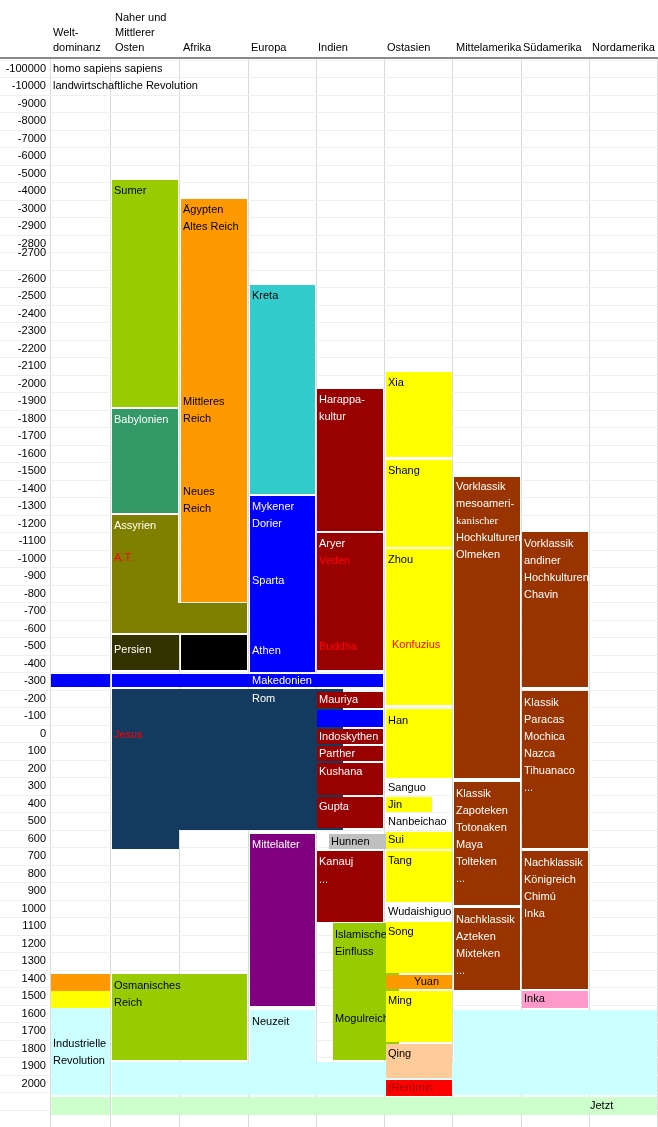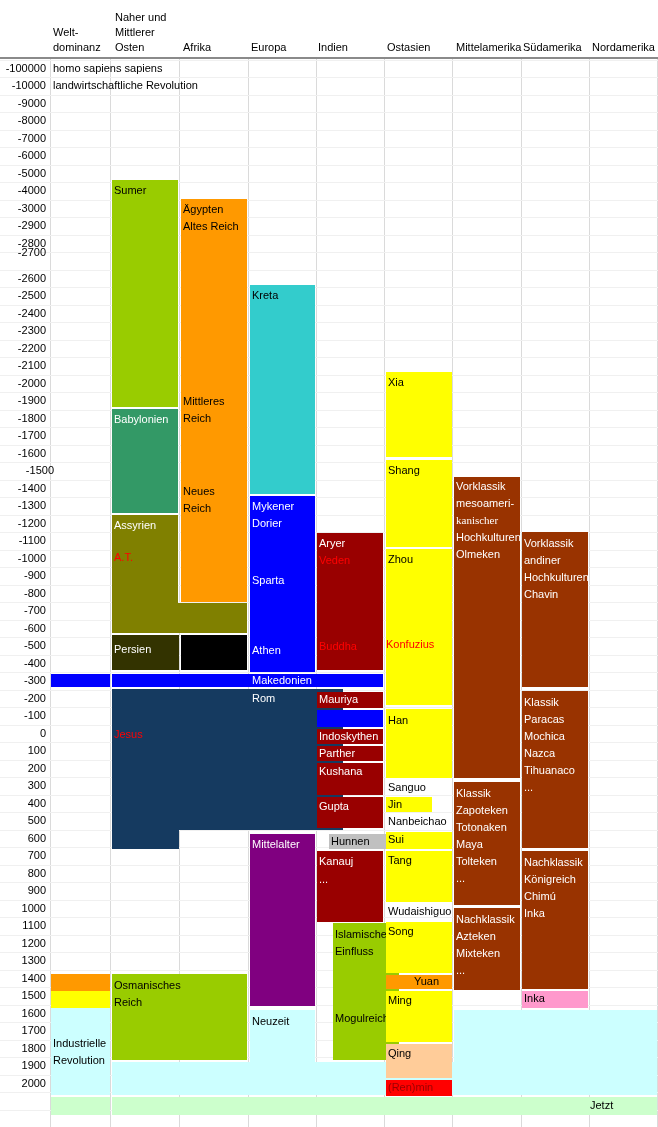--- a/index.html
+++ b/index.html
@@ -136,21 +136,21 @@
     <div class="tick" style="top: 289px;">-2500</div>
     <div class="tick" style="top: 306.5px;">-2400</div>
     <div class="tick" style="top: 324px;">-2300</div>
     <div class="tick" style="top: 341.5px;">-2200</div>
     <div class="tick" style="top: 359px;">-2100</div>
     <div class="tick" style="top: 376.5px;">-2000</div>
     <div class="tick" style="top: 394px;">-1900</div>
     <div class="tick" style="top: 411.5px;">-1800</div>
     <div class="tick" style="top: 429px;">-1700</div>
     <div class="tick" style="top: 446.5px;">-1600</div>
-    <div class="tick" style="top: 464px; padding-left: 8px;">-1500</div>
+    <div class="tick" style="top: 464px;">-1500</div>
     <div class="tick" style="top: 481.5px;">-1400</div>
     <div class="tick" style="top: 499px;">-1300</div>
     <div class="tick" style="top: 516.5px;">-1200</div>
     <div class="tick" style="top: 534px;">-1100</div>
     <div class="tick" style="top: 551.5px;">-1000</div>
     <div class="tick" style="top: 569px;">-900</div>
     <div class="tick" style="top: 586.5px;">-800</div>
     <div class="tick" style="top: 604px;">-700</div>
     <div class="tick" style="top: 621.5px;">-600</div>
     <div class="tick" style="top: 639px;">-500</div>
@@ -235,20 +235,24 @@
       <div class="lbl" style="left: 2px; top: 21px; color: rgb(255, 255, 255);">Dorier</div>
       <div class="lbl" style="left: 2px; top: 78px; color: rgb(255, 255, 255);">Sparta</div>
       <div class="lbl" style="left: 2px; top: 148px; color: rgb(255, 255, 255);">Athen</div>
     </div>
     <div class="blk" style="left: 250px; top: 834px; width: 65px; height: 172px; background: rgb(128, 0, 128);">
       <div class="lbl" style="left: 2px; top: 4px; color: rgb(255, 255, 255);">Mittelalter</div>
     </div>
     <div class="blk" style="left: 250px; top: 1010px; width: 65px; height: 85px; background: rgb(204, 255, 255);">
       <div class="lbl" style="left: 2px; top: 5px; color: rgb(0, 0, 0);">Neuzeit</div>
     </div>
+    <div class="blk" style="left: 317px; top: 389px; width: 66px; height: 142px; background: rgb(153, 0, 0);">
+      <div class="lbl" style="left: 2px; top: 4px; color: rgb(255, 255, 255);">Harappa-</div>
+      <div class="lbl" style="left: 2px; top: 21px; color: rgb(255, 255, 255);">kultur</div>
+    </div>
     <div class="blk" style="left: 317px; top: 533px; width: 66px; height: 137px; background: rgb(153, 0, 0);">
       <div class="lbl" style="left: 2px; top: 4px; color: rgb(255, 255, 255);">Aryer</div>
       <div class="lbl" style="left: 2px; top: 21px; color: rgb(255, 0, 0);">Veden</div>
       <div class="lbl" style="left: 2px; top: 107px; color: rgb(255, 0, 0);">Buddha</div>
     </div>
     <div class="blk" style="left: 317px; top: 692px; width: 66px; height: 16px; background: rgb(153, 0, 0);">
       <div class="lbl" style="left: 2px; top: 1px; color: rgb(255, 255, 255);">Mauriya</div>
     </div>
     <div class="blk" style="left: 317px; top: 710px; width: 66px; height: 17px; background: rgb(0, 0, 255);"></div>
     <div class="blk" style="left: 317px; top: 729px; width: 66px; height: 15px; background: rgb(153, 0, 0);">
@@ -276,21 +280,21 @@
       <div class="lbl" style="left: 2px; top: 89px; color: rgb(0, 0, 0);">Mogulreich</div>
     </div>
     <div class="blk" style="left: 386px; top: 372px; width: 66px; height: 85px; background: rgb(255, 255, 0);">
       <div class="lbl" style="left: 2px; top: 4px; color: rgb(0, 0, 0);">Xia</div>
     </div>
     <div class="blk" style="left: 386px; top: 460px; width: 66px; height: 87px; background: rgb(255, 255, 0);">
       <div class="lbl" style="left: 2px; top: 4px; color: rgb(0, 0, 0);">Shang</div>
     </div>
     <div class="blk" style="left: 386px; top: 549px; width: 66px; height: 156px; background: rgb(255, 255, 0);">
       <div class="lbl" style="left: 2px; top: 4px; color: rgb(0, 0, 0);">Zhou</div>
-      <div class="lbl" style="left: 0; top: 89px; color: rgb(255, 0, 0);">Konfuzius</div>
+      <div class="lbl" style="left: 6px; top: 89px; color: rgb(255, 0, 0);">Konfuzius</div>
     </div>
     <div class="blk" style="left: 386px; top: 709px; width: 66px; height: 69px; background: rgb(255, 255, 0);">
       <div class="lbl" style="left: 2px; top: 5px; color: rgb(0, 0, 0);">Han</div>
     </div>
     <div class="blk" style="left: 386px; top: 780px; width: 66px; height: 15px;">
       <div class="lbl" style="left: 2px; top: 1px; color: rgb(0, 0, 0);">Sanguo</div>
     </div>
     <div class="blk" style="left: 386px; top: 797px; width: 46px; height: 15px; background: rgb(255, 255, 0);">
       <div class="lbl" style="left: 2px; top: 1px; color: rgb(0, 0, 0);">Jin</div>
     </div>

